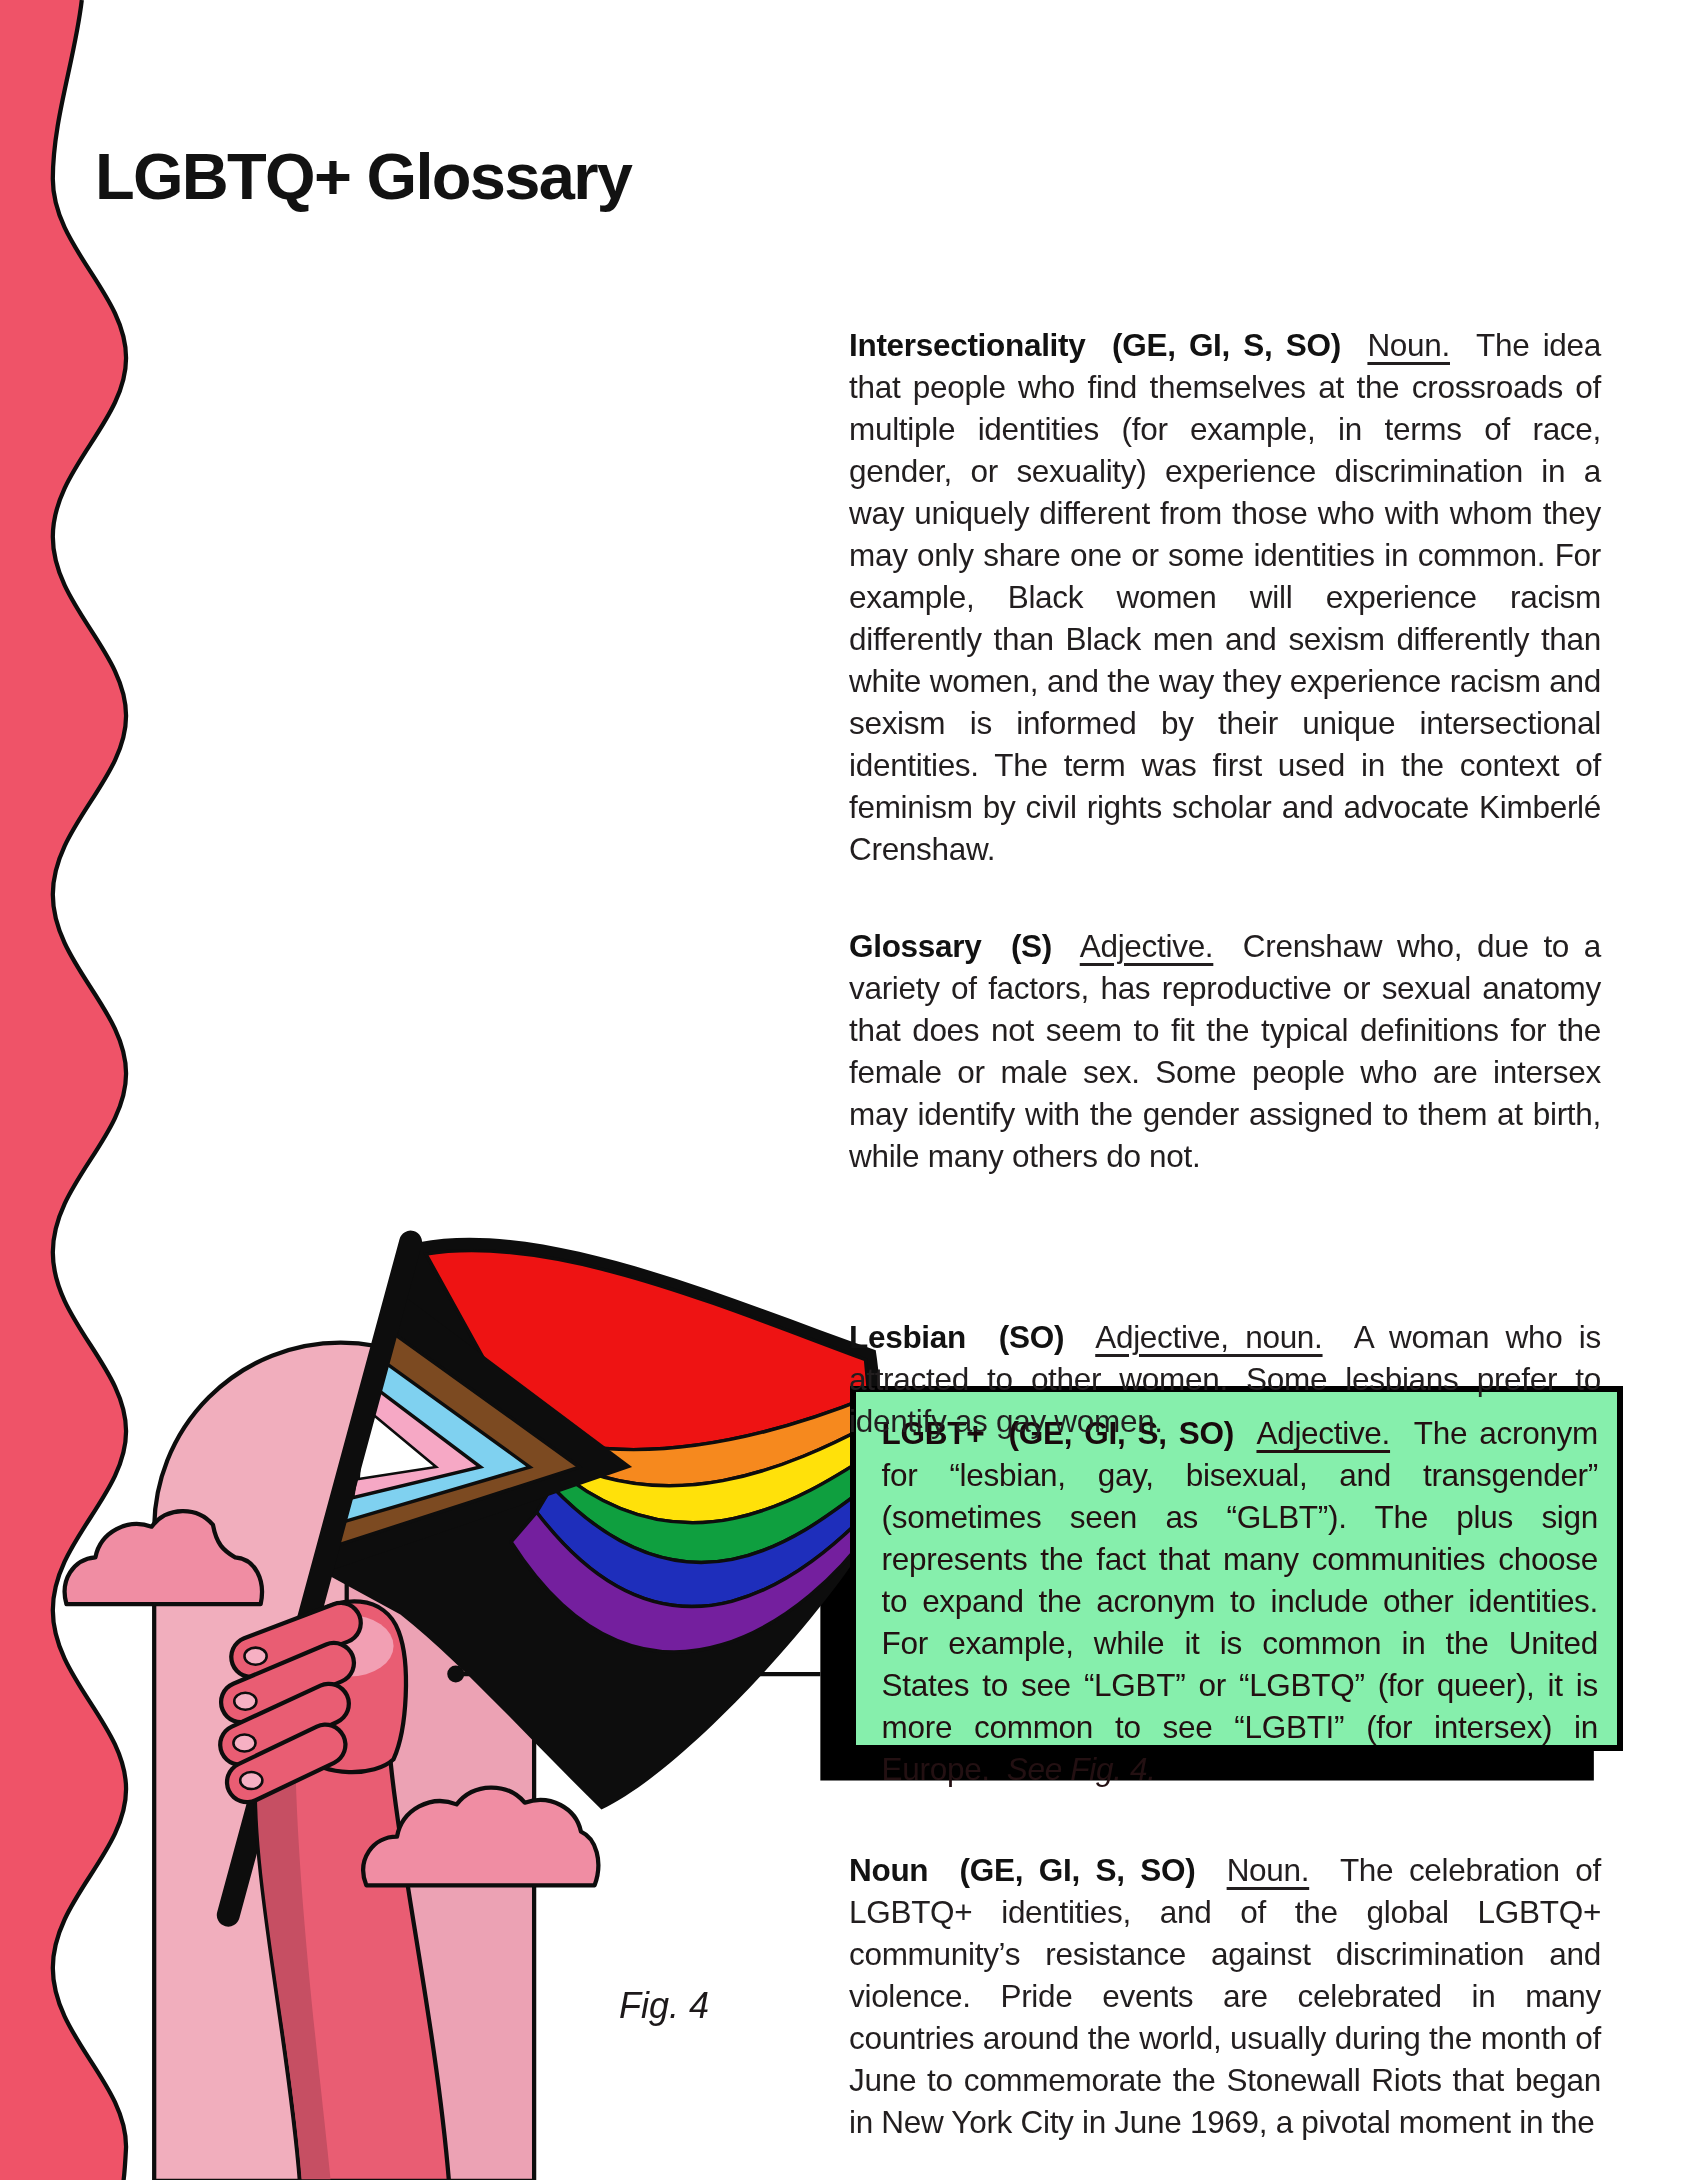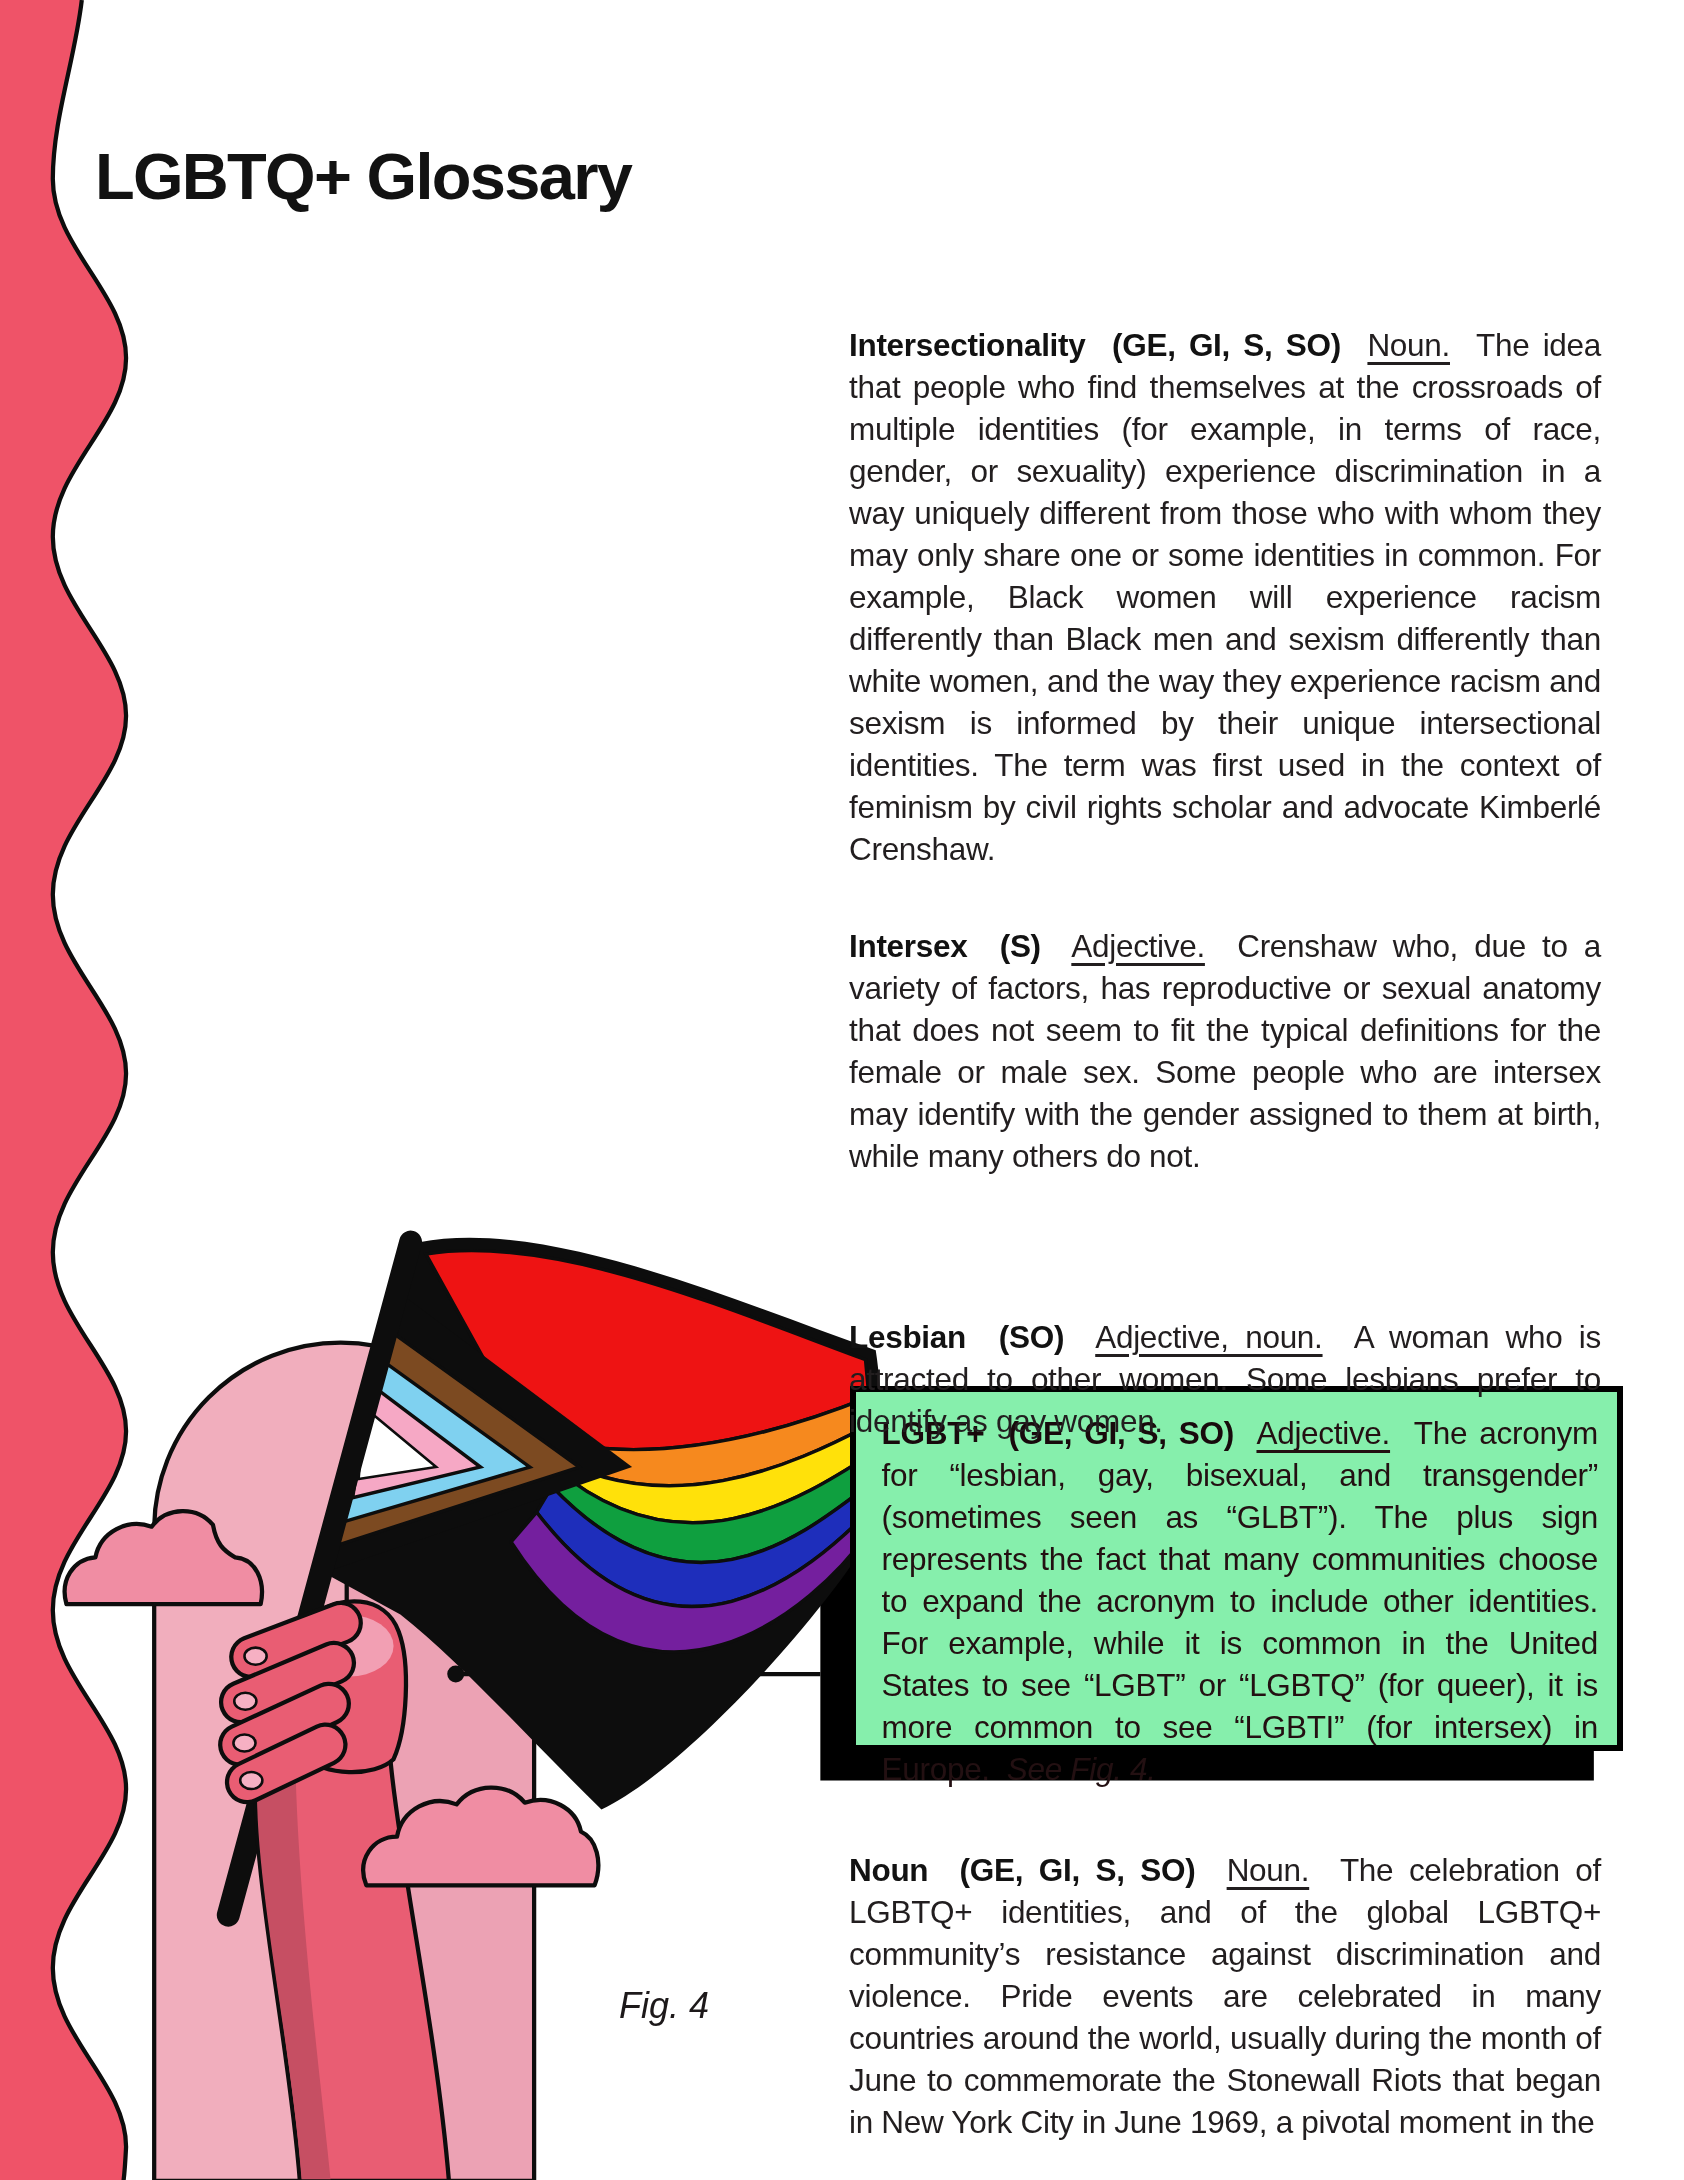--- a/index.html
+++ b/index.html
@@ -135,21 +135,21 @@
 <h1 class="page-title">LGBTQ+ Glossary</h1>
 
 <p class="entry e-intersectionality">
   <span class="term">Intersectionality</span>&nbsp;
   <span class="tag">(GE, GI, S, SO)</span>&nbsp;
   <span class="pos">Noun.</span>&nbsp;
   <span class="body-text">The idea that people who find themselves at the crossroads of multiple identities (for example, in terms of race, gender, or sexuality) experience discrimination in a way uniquely different from those who with whom they may only share one or some identities in common. For example, Black women will experience racism differently than Black men and sexism differently than white women, and the way they experience racism and sexism is informed by their unique intersectional identities. The term was first used in the context of feminism by civil rights scholar and advocate Kimberlé Crenshaw.</span>
 </p>
 
 <p class="entry e-intersex">
-  <span class="term">Intersex</span>&nbsp;
+  <span class="term">Glossary</span>&nbsp;
   <span class="tag">(S)</span>&nbsp;
   <span class="pos">Adjective.</span>&nbsp;
   <span class="body-text">Crenshaw who, due to a variety of factors, has reproductive or sexual anatomy that does not seem to fit the typical definitions for the female or male sex. Some people who are intersex may identify with the gender assigned to them at birth, while many others do not.</span>
 </p>
 
 <p class="entry e-lesbian">
   <span class="term">Lesbian</span>&nbsp;
   <span class="tag">(SO)</span>&nbsp;
   <span class="pos">Adjective, noun.</span>&nbsp;
   <span class="body-text">A woman who is attracted to other women. Some lesbians prefer to identify as gay women.</span>

